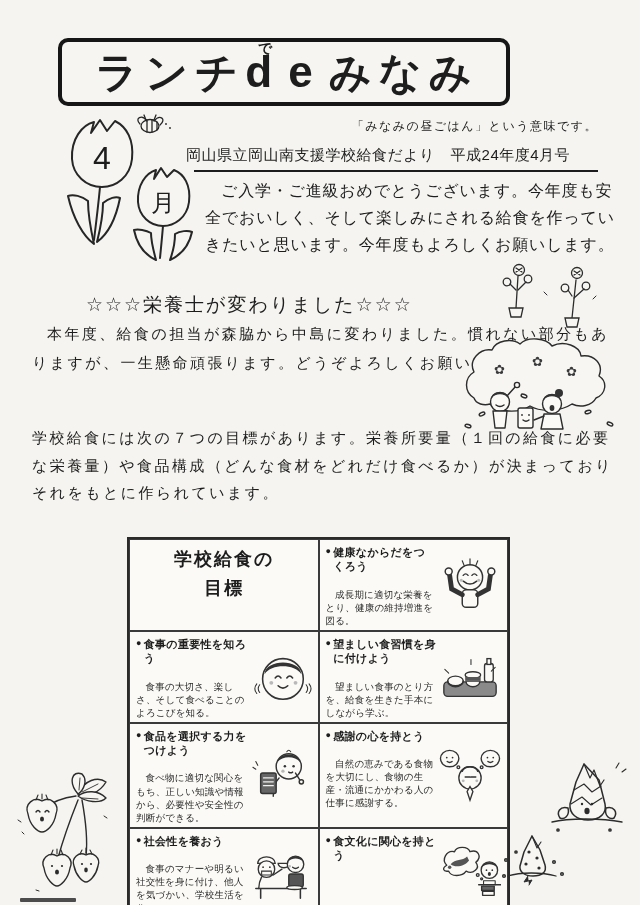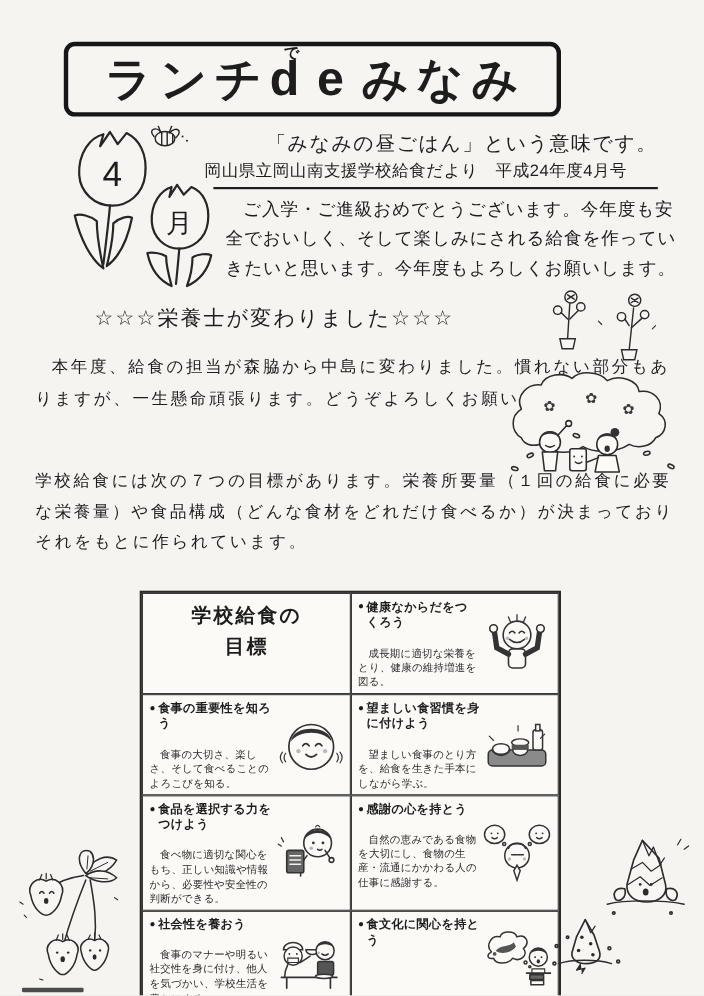--- a/index.html
+++ b/index.html
@@ -16,32 +16,32 @@
     left:58px; top:38px; width:452px; height:68px;
     border:4px solid #161616; border-radius:10px;
     display:flex; align-items:center; justify-content:center;
     background:#f6f5f1;
   }
   .title-text { font-weight:900; font-size:42px; letter-spacing:7px; white-space:nowrap; line-height:1; padding-left:6px; }
   .title-latin { font-weight:900; letter-spacing:16px; font-size:44px; }
   .title-furigana {
     position:absolute; left:196px; top:-2px; font-size:14px; font-weight:bold; letter-spacing:0;
   }
-  .meaning-note { top:118px; right:42px; font-size:18px; letter-spacing:1.5px; }
+  .meaning-note { top:118px; right:42px; font-size:12px; letter-spacing:1.5px; }
   .issue-line { left:186px; top:146px; font-size:15px; letter-spacing:0.5px; white-space:nowrap; }
   .head-rule { left:194px; top:170px; width:404px; border-top:2.2px solid #1c1c1c; }
   .greeting {
     left:205px; top:177px; width:416px;
     font-size:16px; font-weight:normal; line-height:27px; letter-spacing:0.8px;
     text-indent:1em;
   }
 
   
   .sec-heading { font-size:19px; letter-spacing:2px; white-space:nowrap; }
-  .heading-1 { left:86px; top:276px; }
+  .heading-1 { left:86px; top:292px; }
   .heading-2 { left:60px; top:406px; }
   .para { font-size:15px; letter-spacing:2.4px; }
   .para-1 { left:32px; top:320px; width:582px; line-height:28.5px; text-indent:1em; }
   .para-2 { left:32px; top:424px; width:588px; line-height:27.5px; }
 
   
   .goals {
     left:127px; top:537px; width:383px;
     border:2px solid #2a2a2a; background:#fbfaf6;
     display:grid; grid-template-columns:1fr 1fr; grid-auto-rows:minmax(71px,auto);

